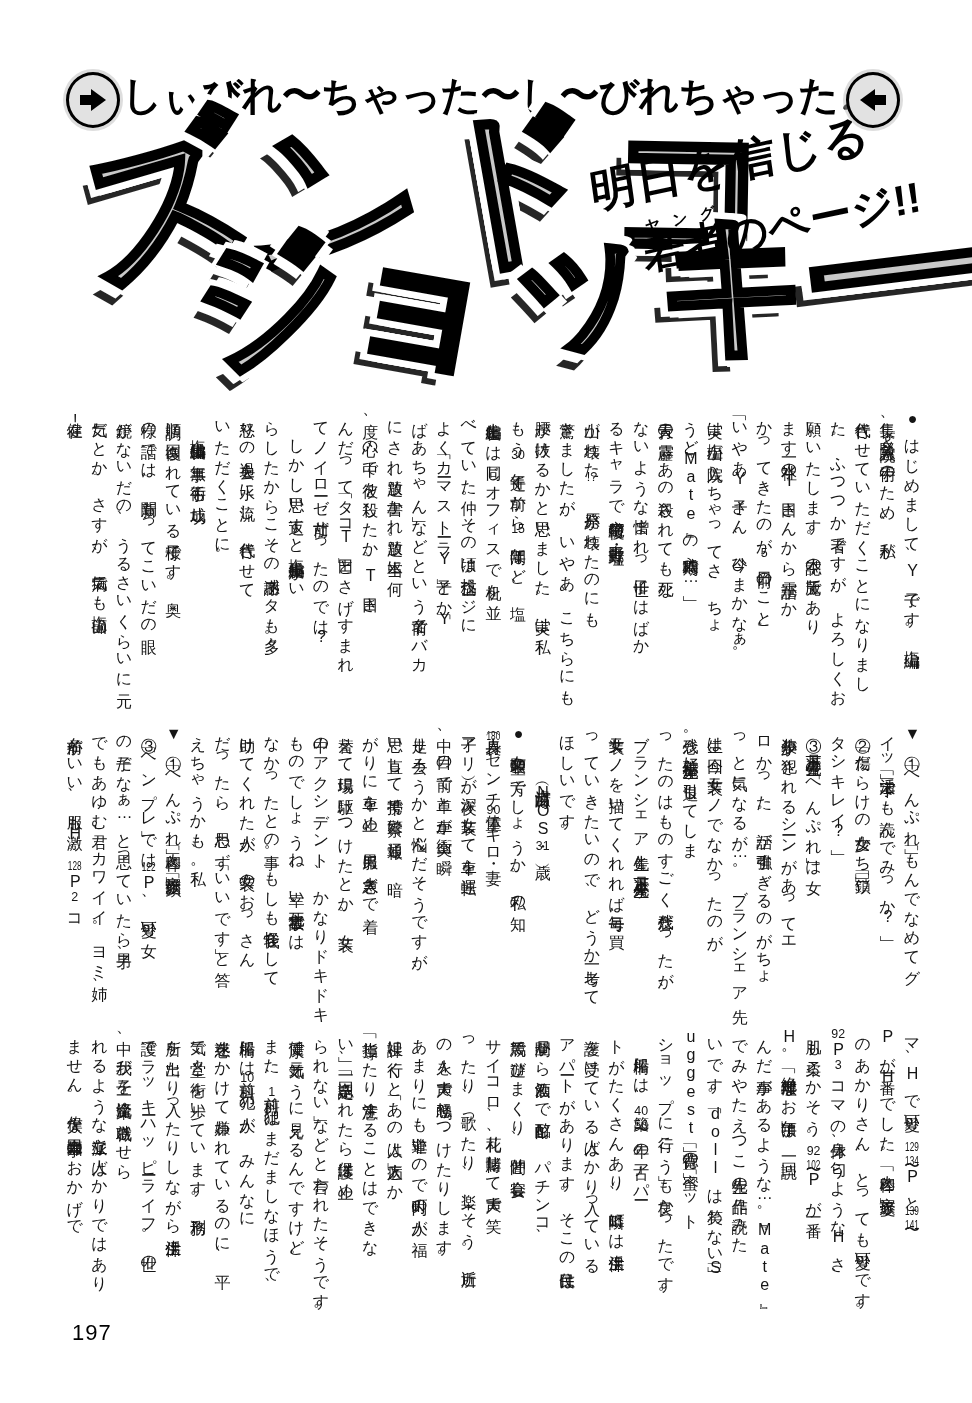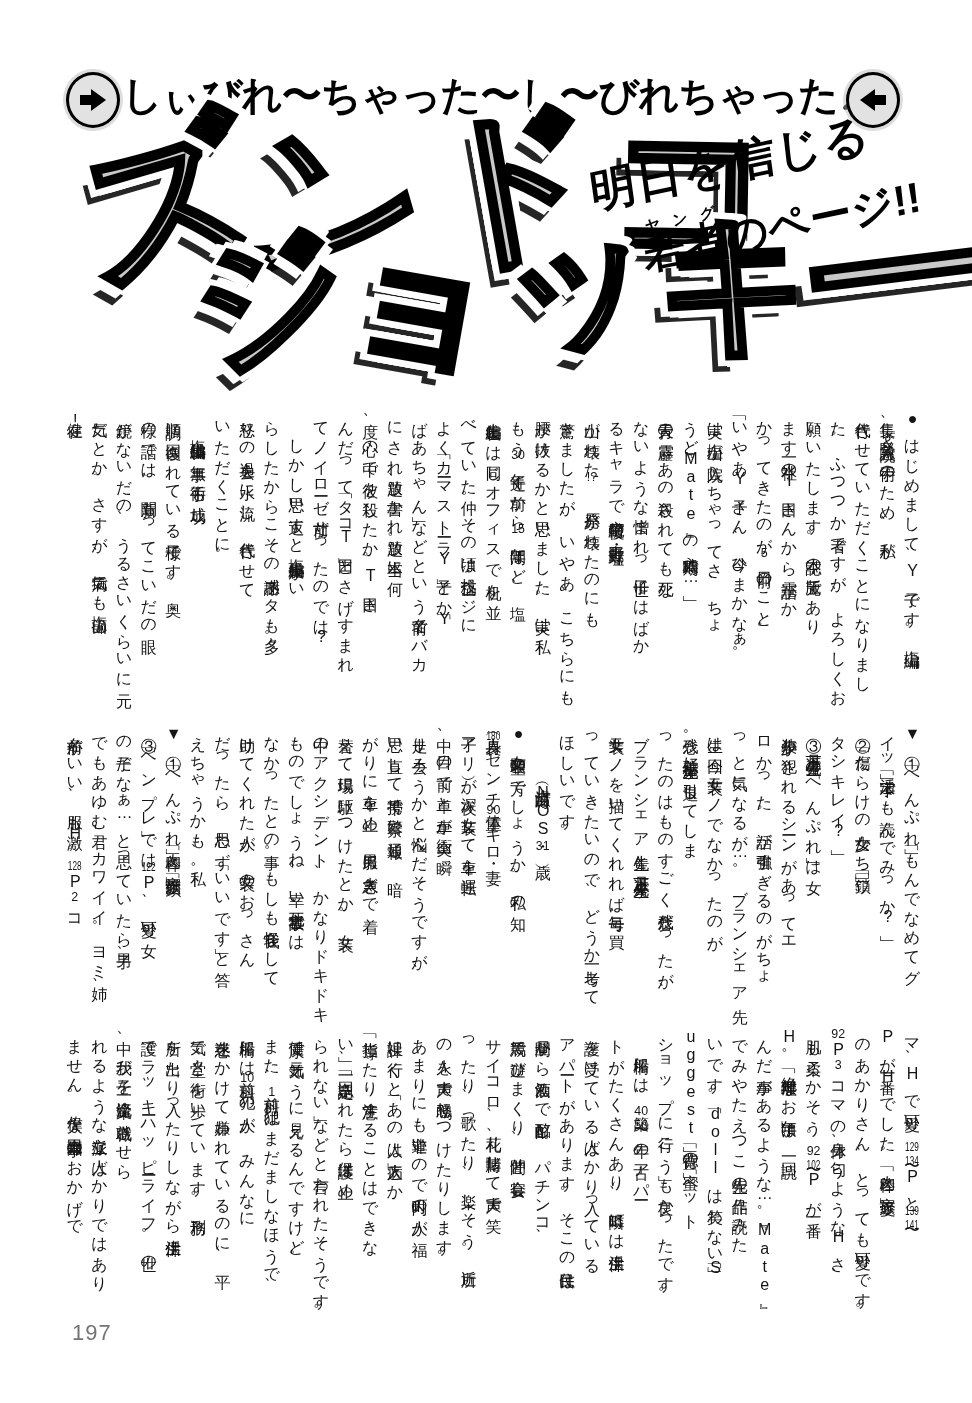--- a/index.html
+++ b/index.html
@@ -62,21 +62,21 @@
   .band1{top:410px;}
   .band2{top:725px;}
   .band3{top:1028px;}
   .vcol{
     writing-mode:vertical-rl;text-orientation:upright;
     flex:0 0 24.63px;width:24.63px;font-size:16px;line-height:1;
     letter-spacing:1.2px;color:#151515;
   }
   .tcy{text-combine-upright:all;letter-spacing:0;font-size:12.5px;}
   
-  .page-number{position:absolute;left:72px;top:1320px;font-size:22px;color:#737373;letter-spacing:1px;}
+  .page-number{position:absolute;left:72px;top:1320px;font-size:22px;color:#000000;letter-spacing:1px;}
 </style>
 </head>
 <body>
 
 <div>
   <div class="arrow-circle left">
     <span class="arr">
         <span class="bar"></span>
         <span class="tri-r"></span>
       </span>

